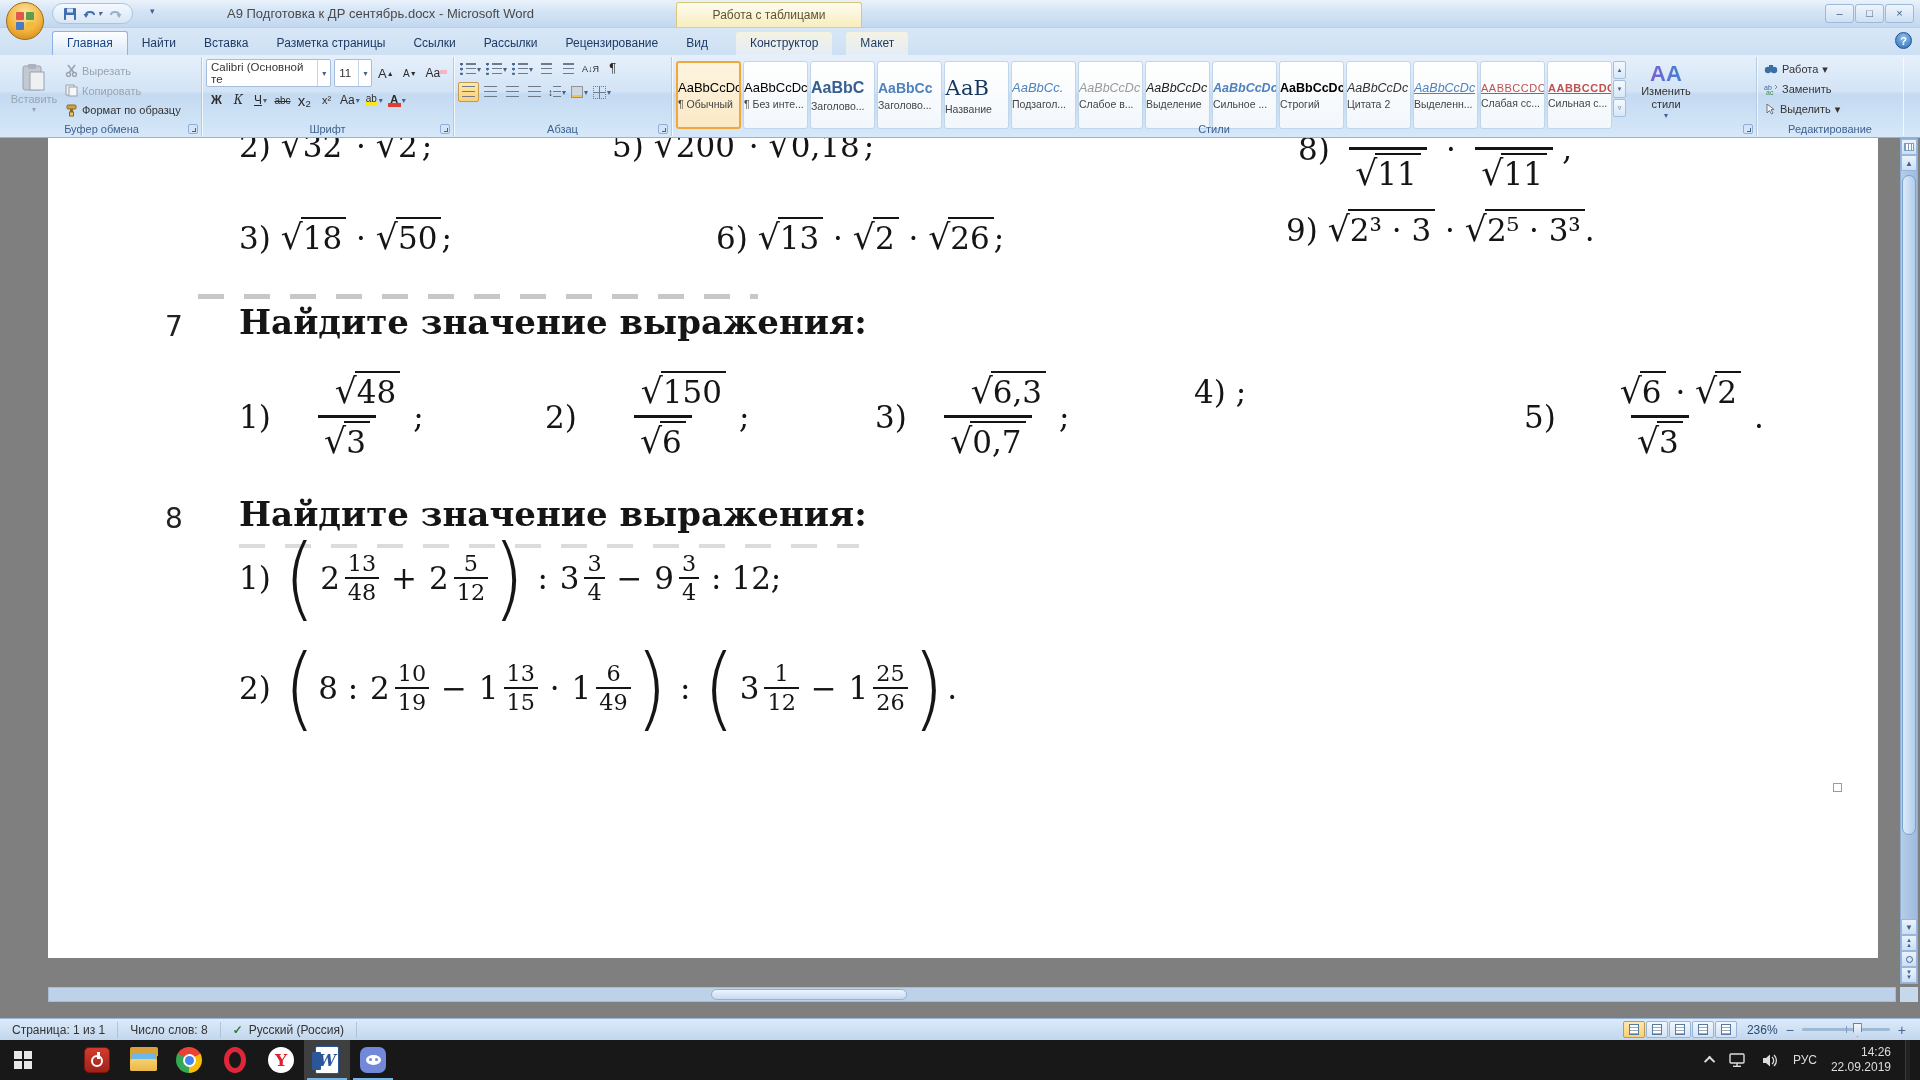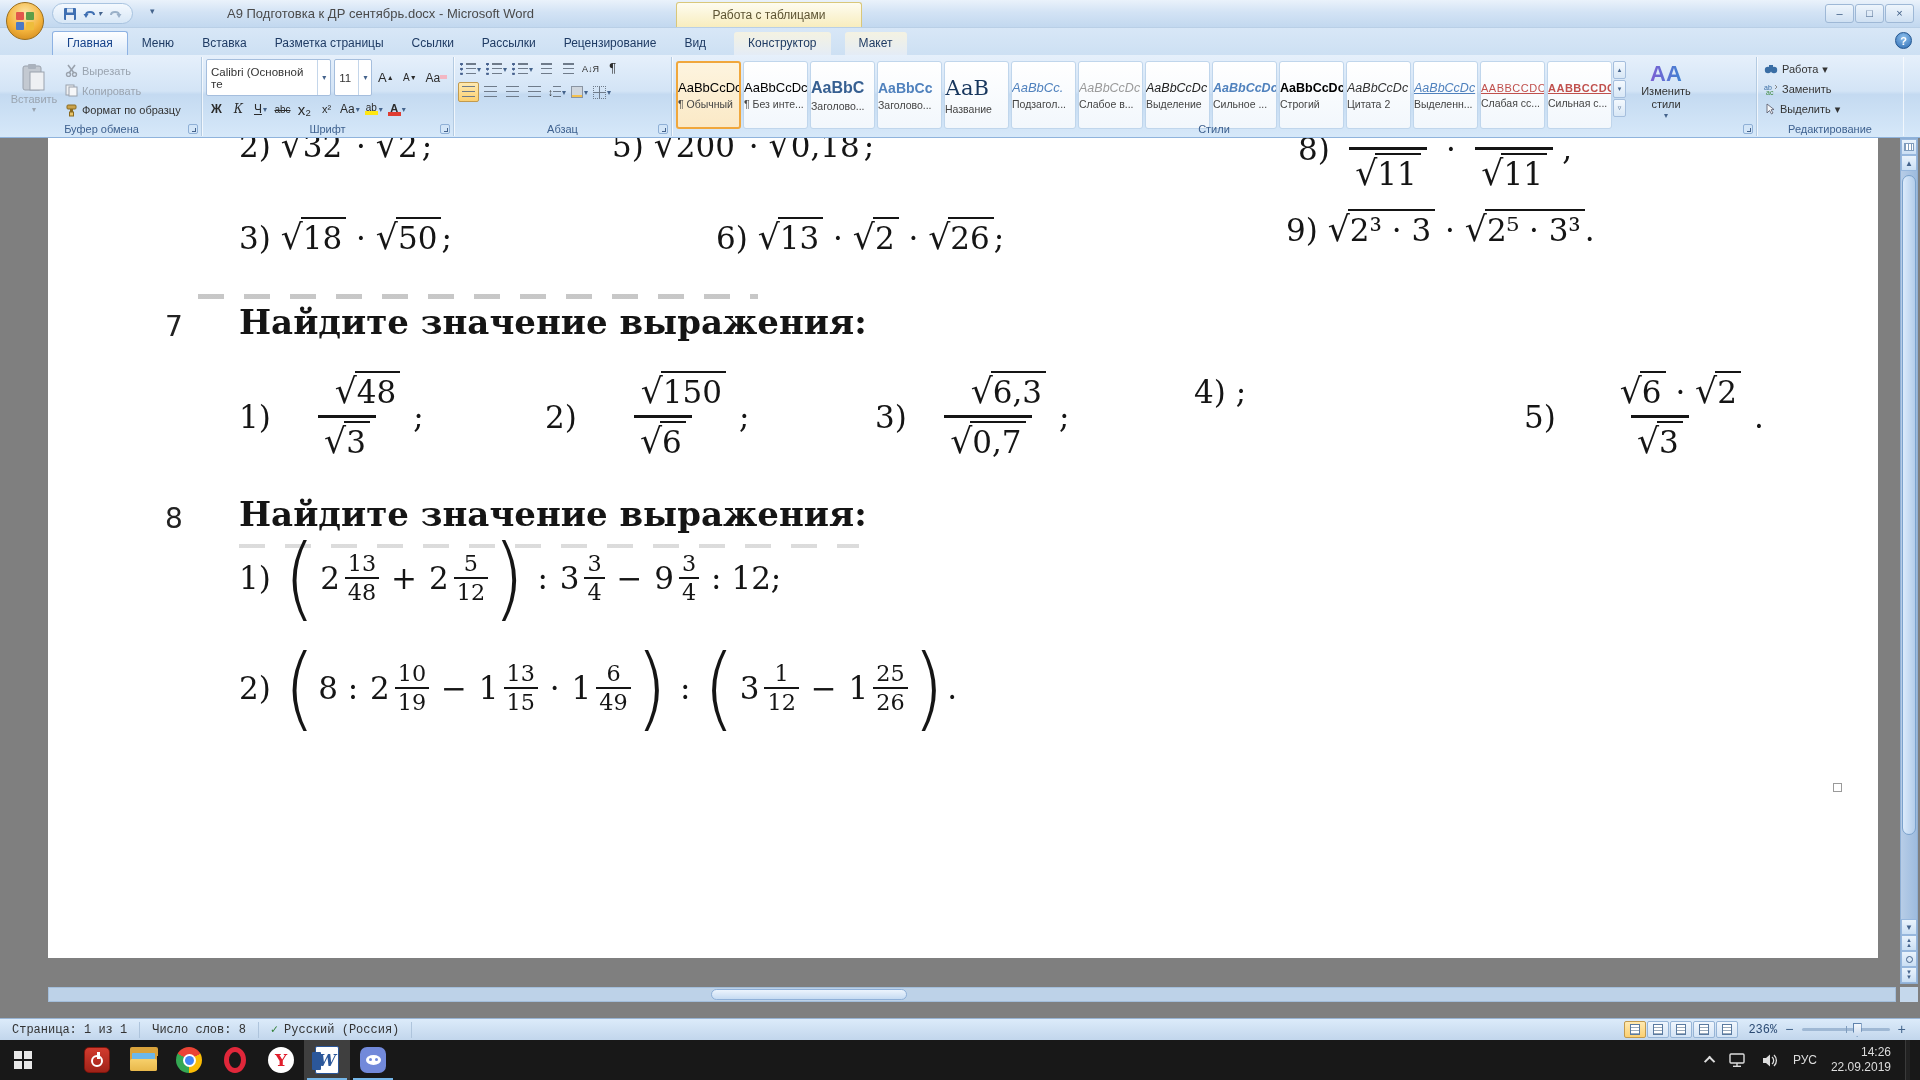--- a/index.html
+++ b/index.html
@@ -57,21 +57,21 @@
   
   .g-clip { width:200px; display:flex; }
   .pastebig { width:56px; display:flex; flex-direction:column; align-items:center; padding-top:4px;
     color:#9aa4b0; font-size:11px; cursor:pointer; }
   .pastebig .dd { font-size:8px; }
   .clipcol { display:flex; flex-direction:column; justify-content:flex-start; gap:2px; padding-top:3px; }
 
   
   .g-font { width:252px; }
   .fontrow1 { display:flex; gap:3px; align-items:center; }
-  .combo { height:37px; background:#fff; border:1px solid #a5bedd; border-radius:2px; font-size:11.5px;
+  .combo { height:28px; background:#fff; border:1px solid #a5bedd; border-radius:2px; font-size:11.5px;
     color:#333; display:flex; align-items:center; padding-left:4px; cursor:pointer; }
   .combo .dd { margin-left:auto; width:13px; height:100%; border-left:1px solid #c4d6ea;
     font-size:8px; color:#44638c; display:flex; align-items:center; justify-content:center; }
   .fname { width:132px; } .fsize { width:40px; }
   .rbtn { min-width:21px; height:20px; display:inline-flex; align-items:center; justify-content:center;
     border-radius:2px; font-size:12px; color:#2b2b2b; cursor:pointer; padding:0 2px; }
   .rbtn .dd { font-size:8px; color:#44638c; margin-left:1px; }
   .fontrow2 { display:flex; gap:1px; align-items:center; margin-top:3px; }
   .colorbar { display:inline-block; width:13px; height:4px; margin-top:-2px; }
   .stack { display:flex; flex-direction:column; align-items:center; line-height:1; }
@@ -181,21 +181,21 @@
     background-image:repeating-linear-gradient(90deg,#7f9cbd 0 1px,transparent 1px 3px); }
   .hscroll { position:absolute; left:48px; right:24px; bottom:16px; height:15px; background:#bdd2e8;
     border:1px solid #a3bedb; }
   .hthumb { position:absolute; left:662px; top:1px; width:196px; height:11px; border-radius:6px;
     background:linear-gradient(#ecf4fd,#c6dbf2); border:1px solid #8fb0d8; cursor:grab; }
   .corner { position:absolute; right:2px; bottom:16px; width:18px; height:15px; background:#c5d8ec; }
 
   
   .statusbar { position:absolute; top:1018px; left:0; width:1920px; height:22px;
     background:linear-gradient(#dcebfa,#c2d6ec); border-top:1px solid #98b4d4; display:flex; align-items:center;
-    font-size:12px; color:#333;font-family:Liberation Mono, monospace; }
+    font-size:12px; color:#333; }
   .sseg { padding:0 12px; border-right:1px solid #aec4dc; height:16px; display:flex; align-items:center; gap:6px; cursor:pointer; }
   .sspacer { flex:1; }
   .viewbtns { display:flex; gap:1px; margin-right:10px; }
   .vb { width:22px; height:17px; border:1px solid #96b4d6; border-radius:2px; display:flex; align-items:center;
     justify-content:center; background:linear-gradient(#f0f6fd,#d4e4f5); cursor:pointer; }
   .vb i { width:10px; height:11px; background:#fff; border:1px solid #5a7aa0;
     background-image:repeating-linear-gradient(to bottom,transparent 0 2px,#9ab 2px 3px); }
   .vb.sel { background:linear-gradient(#ffe9b0,#fcd071); border-color:#c29a4e; }
   .zoomctl { display:flex; align-items:center; gap:8px; margin-right:14px; }
   .zglyph { font-size:14px; color:#44658c; cursor:pointer; }
@@ -288,21 +288,21 @@
     <div class="ctxhdr">Работа с таблицами</div>
     <div class="wbtns">
       <span>–</span>
       <span>□</span>
       <span>×</span>
     </div>
   </div>
 
   <div class="tabrow">
       <div class="tab active">Главная</div>
-      <div class="tab">Меню</div>
+      <div class="tab">Найти</div>
       <div class="tab">Вставка</div>
       <div class="tab">Разметка страницы</div>
       <div class="tab">Ссылки</div>
       <div class="tab">Рассылки</div>
       <div class="tab">Рецензирование</div>
       <div class="tab">Вид</div>
       <div class="tab context">Конструктор</div>
       <div class="tab context">Макет</div>
     </div>
   <div class="helpbtn">?</div>

